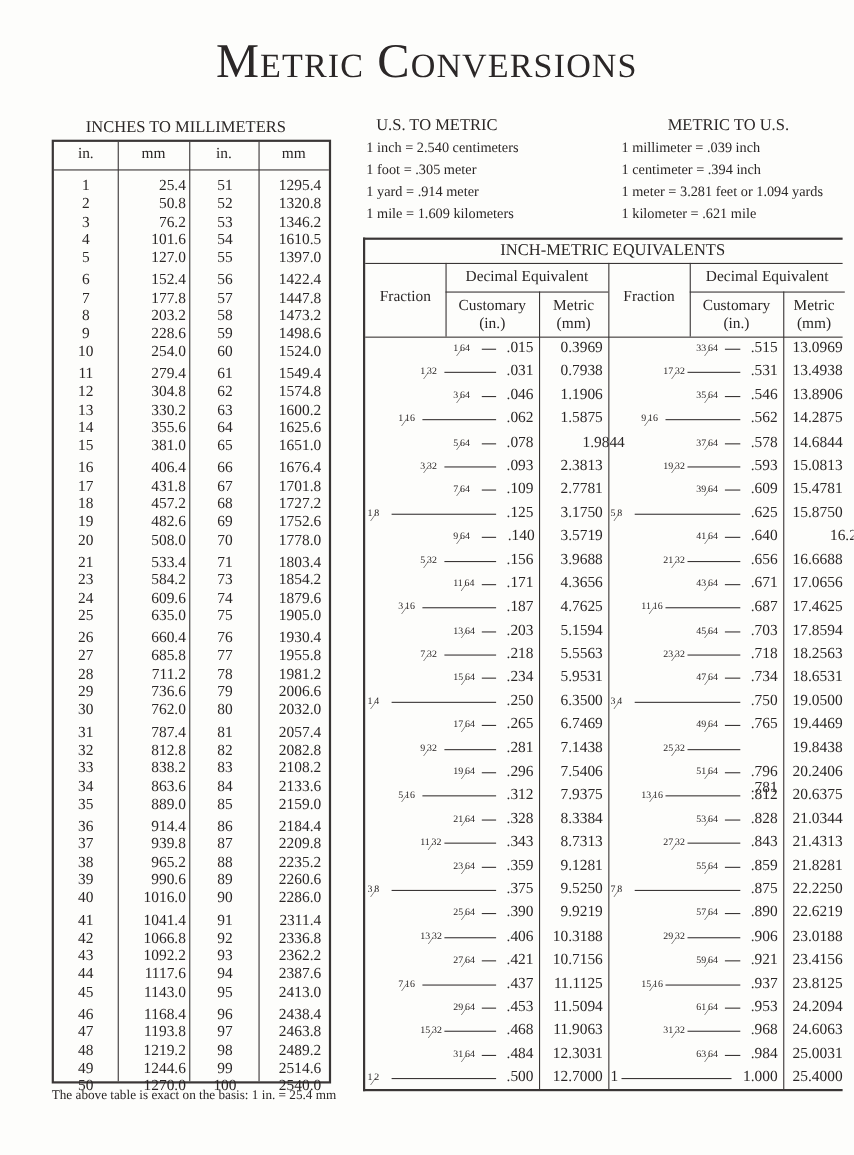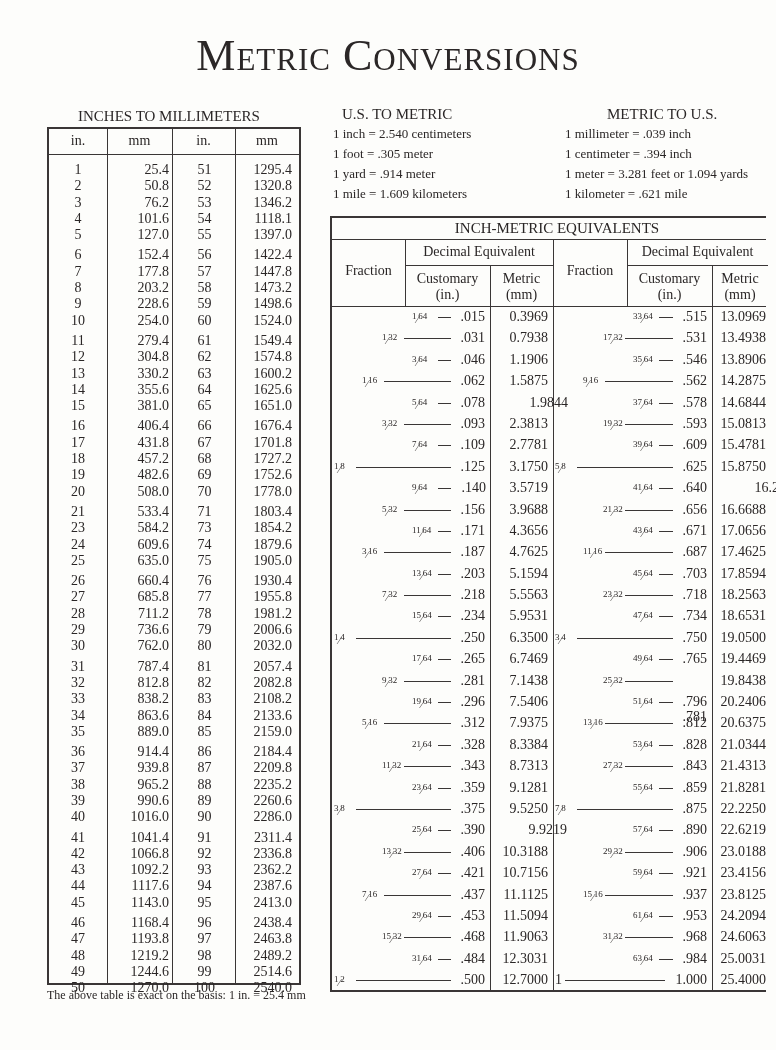--- a/index.html
+++ b/index.html
@@ -70,21 +70,21 @@
         <div class="irow">
           <span class="c-in1">3</span>
           <span class="c-mm1">76.2</span>
           <span class="c-in2">53</span>
           <span class="c-mm2">1346.2</span>
         </div>
         <div class="irow">
           <span class="c-in1">4</span>
           <span class="c-mm1">101.6</span>
           <span class="c-in2">54</span>
-          <span class="c-mm2">1118.1</span>
+          <span class="c-mm2">1610.5</span>
         </div>
         <div class="irow">
           <span class="c-in1">5</span>
           <span class="c-mm1">127.0</span>
           <span class="c-in2">55</span>
           <span class="c-mm2">1397.0</span>
         </div>
       </div>
       <div class="igroup">
         <div class="irow">
@@ -661,21 +661,21 @@
         <span class="met" style="left: 158px; width: 58px;">9.5250</span>
         <span class="frac" style="left: 223px;"><sup style="font-size: 9px;">7</sup>⁄<span style="font-size: 9px;">8</span></span>
         <span class="dash" style="left: 245px; width: 96px;"></span>
         <span class="cust" style="left: 315px; width: 60px;">.875</span>
         <span class="met" style="left: 380px; width: 54px;">22.2250</span>
       </div>
       <div class="erow">
         <span class="frac" style="left: 80px;"><sup style="font-size: 9px;">25</sup>⁄<span style="font-size: 9px;">64</span></span>
         <span class="dash" style="left: 106px; width: 13px;"></span>
         <span class="cust" style="left: 93px; width: 60px;">.390</span>
-        <span class="met" style="left: 158px; width: 58px; padding-left: 19px;">9.9219</span>
+        <span class="met" style="left: 158px; width: 58px;">9.9219</span>
         <span class="frac" style="left: 301px;"><sup style="font-size: 9px;">57</sup>⁄<span style="font-size: 9px;">64</span></span>
         <span class="dash" style="left: 327px; width: 14px;"></span>
         <span class="cust" style="left: 315px; width: 60px;">.890</span>
         <span class="met" style="left: 380px; width: 54px;">22.6219</span>
       </div>
       <div class="erow">
         <span class="frac" style="left: 50px;"><sup style="font-size: 9px;">13</sup>⁄<span style="font-size: 9px;">32</span></span>
         <span class="dash" style="left: 72px; width: 47px;"></span>
         <span class="cust" style="left: 93px; width: 60px;">.406</span>
         <span class="met" style="left: 158px; width: 58px;">10.3188</span>

